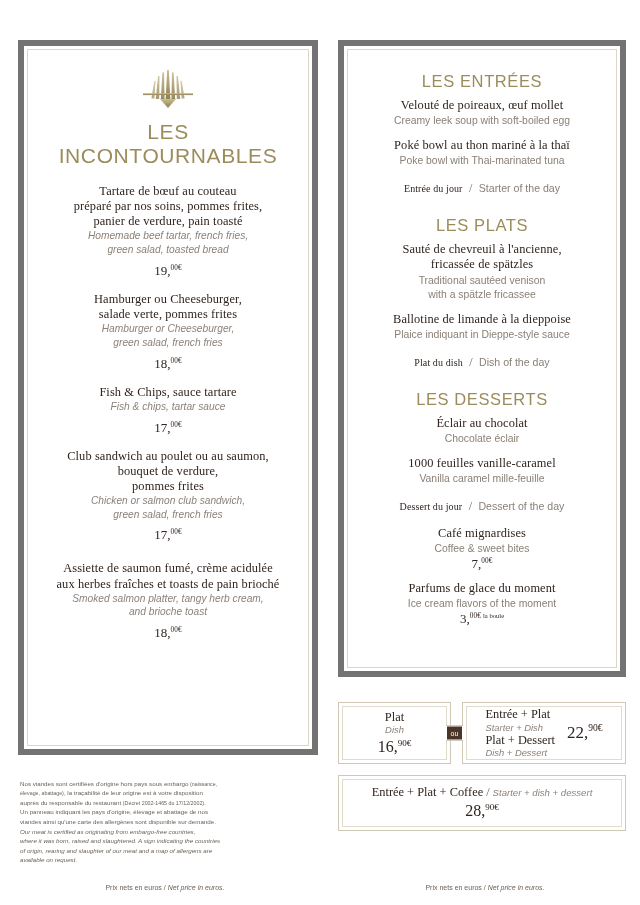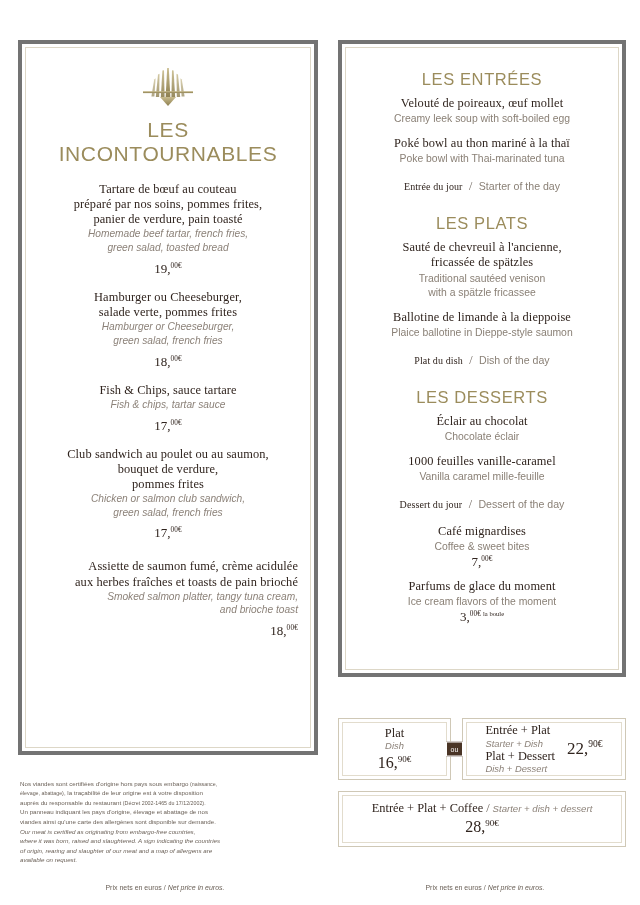--- a/index.html
+++ b/index.html
@@ -9,21 +9,21 @@
     color:#3b2f28;overflow:hidden;position:relative;
   }
   .page{position:absolute;inset:0;display:flex;}
   .col{position:relative;box-sizing:border-box;}
   .col-left{width:330px;}
   .col-right{width:310px;}
 
   
   .frame{
     position:absolute;
-    border:4px solid #737373;
+    border:6px solid #737373;
     background:#ffffff;
     box-sizing:border-box;
   }
   .frame::before{
     content:"";position:absolute;inset:3px;
     border:1px solid #ddd7c7;pointer-events:none;
   }
   .frame-left{left:18px;top:40px;right:12px;bottom:150px;}
   .frame-right-main{left:8px;top:40px;right:14px;bottom:228px;}
   .frame-box{border:1px solid #cfc8b6;background:#fff;box-sizing:border-box;position:relative;}
@@ -81,21 +81,21 @@
   }
   .legal .tiny{font-size:5.3px;}
   .legal .it{font-style:italic;}
   .footer{
     position:absolute;bottom:14px;left:0;right:0;text-align:center;
     font-size:7px;color:#6b6158;font-family:"Liberation Sans",sans-serif;
   }
   .footer .it{font-style:italic;}
 
   
-  .formulas{position:absolute;left:8px;right:14px;bottom:58px;}
+  .formulas{position:absolute;left:8px;right:14px;bottom:74px;}
   .formula-row{display:flex;align-items:stretch;gap:0;position:relative;}
   .box-plat{width:113px;height:62px;display:flex;flex-direction:column;
             align-items:center;justify-content:center;}
   .box-combo{flex:1;height:62px;margin-left:11px;display:flex;align-items:center;
              justify-content:center;padding:0 8px;box-sizing:border-box;}
   .box-full{height:56px;margin-top:11px;display:flex;flex-direction:column;
             align-items:center;justify-content:center;}
   .bx-fr{font-family:"Liberation Serif",serif;font-size:12.4px;color:#30241e;line-height:1.15;}
   .bx-en{font-family:"Liberation Sans",sans-serif;font-size:9.4px;color:#8c8279;
          font-style:italic;line-height:1.2;}
@@ -174,24 +174,24 @@
 
         <div class="item">
           <div class="fr">Club sandwich au poulet ou au saumon,</div>
           <div class="fr">bouquet de verdure,</div>
           <div class="fr">pommes frites</div>
           <div class="en">Chicken or salmon club sandwich,</div>
           <div class="en">green salad, french fries</div>
           <div class="price"><span>17,</span><sup>00€</sup></div>
         </div>
 
-        <div class="item" style="margin-top:18px;text-align:right;">
+        <div class="item" style="margin-top:18px;">
           <div class="fr">Assiette de saumon fumé, crème acidulée</div>
           <div class="fr">aux herbes fraîches et toasts de pain brioché</div>
-          <div class="en">Smoked salmon platter, tangy tuna cream,</div>
+          <div class="en">Smoked salmon platter, tangy herb cream,</div>
           <div class="en">and brioche toast</div>
           <div class="price"><span>18,</span><sup>00€</sup></div>
         </div>
 
       </div>
     </div>
 
     <div class="legal">
       <span>Nos viandes sont certifiées d'origine hors pays sous embargo </span><span class="tiny">(naissance,</span><br>
       <span class="tiny">élevage, abattage)</span><span>, la traçabilité de leur origine est à votre disposition</span><br>
@@ -230,21 +230,21 @@
 
         <div class="section-title title-sec gap">LES PLATS</div>
         <div class="item">
           <div class="fr">Sauté de chevreuil à l'ancienne,</div>
           <div class="fr">fricassée de spätzles</div>
           <div class="en upright">Traditional sautéed venison</div>
           <div class="en upright">with a spätzle fricassee</div>
         </div>
         <div class="item">
           <div class="fr">Ballotine de limande à la dieppoise</div>
-          <div class="en upright">Plaice ballotine in Dieppe-style saumon</div>
+          <div class="en upright">Plaice indiquant in Dieppe-style sauce</div>
         </div>
         <div class="inline-row">
           <span class="fr">Plat du dish</span>
           <span class="sep">/</span>
           <span class="en">Dish of the day</span>
         </div>
 
         <div class="section-title title-sec gap">LES DESSERTS</div>
         <div class="item">
           <div class="fr">Éclair au chocolat</div>

